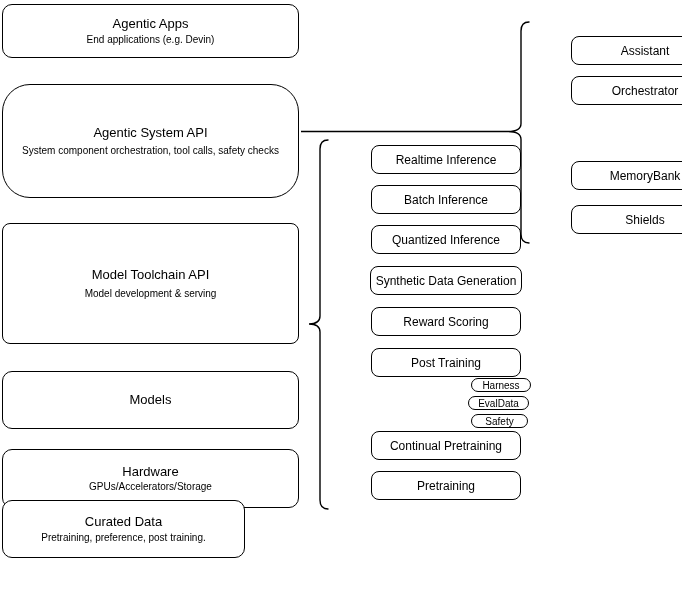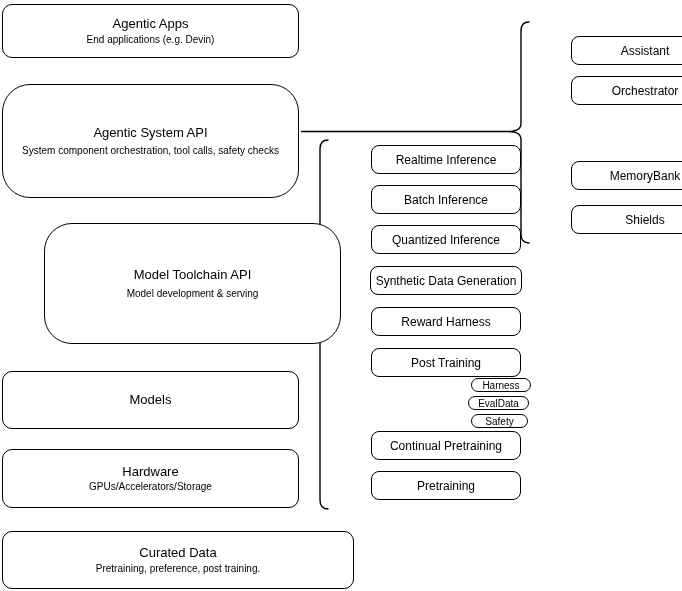--- a/index.html
+++ b/index.html
@@ -67,44 +67,44 @@
   <div class="node" style="left:2px;top:4px;width:297px;height:54px;border-radius:10px;">
     <div class="box-title">Agentic Apps</div>
     <div class="box-sub">End applications (e.g. Devin)</div>
   </div>
 
   <div class="node big" style="left:2px;top:84px;width:297px;height:114px;border-radius:28px;">
     <div class="box-title">Agentic System API</div>
     <div class="box-sub">System component orchestration, tool calls, safety checks</div>
   </div>
 
-  <div class="node big" style="left:2px;top:223px;width:297px;height:121px;border-radius:28px;margin-left:42px;">
+  <div class="node big" style="left:2px;top:223px;width:297px;height:121px;border-radius:8px;">
     <div class="box-title">Model Toolchain API</div>
     <div class="box-sub">Model development &amp; serving</div>
   </div>
 
   <div class="node" style="left:2px;top:371px;width:297px;height:58px;border-radius:10px;">
     <div class="box-title">Models</div>
   </div>
 
   <div class="node" style="left:2px;top:449px;width:297px;height:59px;border-radius:10px;">
     <div class="box-title">Hardware</div>
     <div class="box-sub">GPUs/Accelerators/Storage</div>
   </div>
 
-  <div class="node" style="left:2px;top:531px;width:352px;height:58px;border-radius:10px;text-align:center;">
+  <div class="node" style="left:2px;top:500px;width:243px;height:58px;border-radius:10px;text-align:center;">
     <div class="box-title">Curated Data</div>
     <div class="box-sub">Pretraining, preference, post training.</div>
   </div>
 
   <div class="chip" style="left:330px;top:145px;width:150px;height:29px;">Realtime Inference</div>
   <div class="chip" style="left:330px;top:185px;width:150px;height:29px;">Batch Inference</div>
   <div class="chip" style="left:330px;top:225px;width:150px;height:29px;">Quantized Inference</div>
   <div class="chip" style="left:329px;top:266px;width:152px;height:29px;">Synthetic Data Generation</div>
-  <div class="chip" style="left:330px;top:307px;width:150px;height:29px;">Reward Harness</div>
+  <div class="chip" style="left:330px;top:307px;width:150px;height:29px;">Reward Scoring</div>
   <div class="chip" style="left:330px;top:348px;width:150px;height:29px;">Post Training</div>
   <div class="chip" style="left:330px;top:431px;width:150px;height:29px;">Continual Pretraining</div>
   <div class="chip" style="left:330px;top:471px;width:150px;height:29px;">Pretraining</div>
 
   <div class="pill" style="left:471px;top:378px;width:60px;height:14px;">Harness</div>
   <div class="pill" style="left:468px;top:396px;width:61px;height:14px;">EvalData</div>
   <div class="pill" style="left:471px;top:414px;width:57px;height:14px;">Safety</div>
 
   <div class="chip" style="left:530px;top:36px;width:148px;height:29px;">Assistant</div>
   <div class="chip" style="left:530px;top:76px;width:148px;height:29px;">Orchestrator</div>

